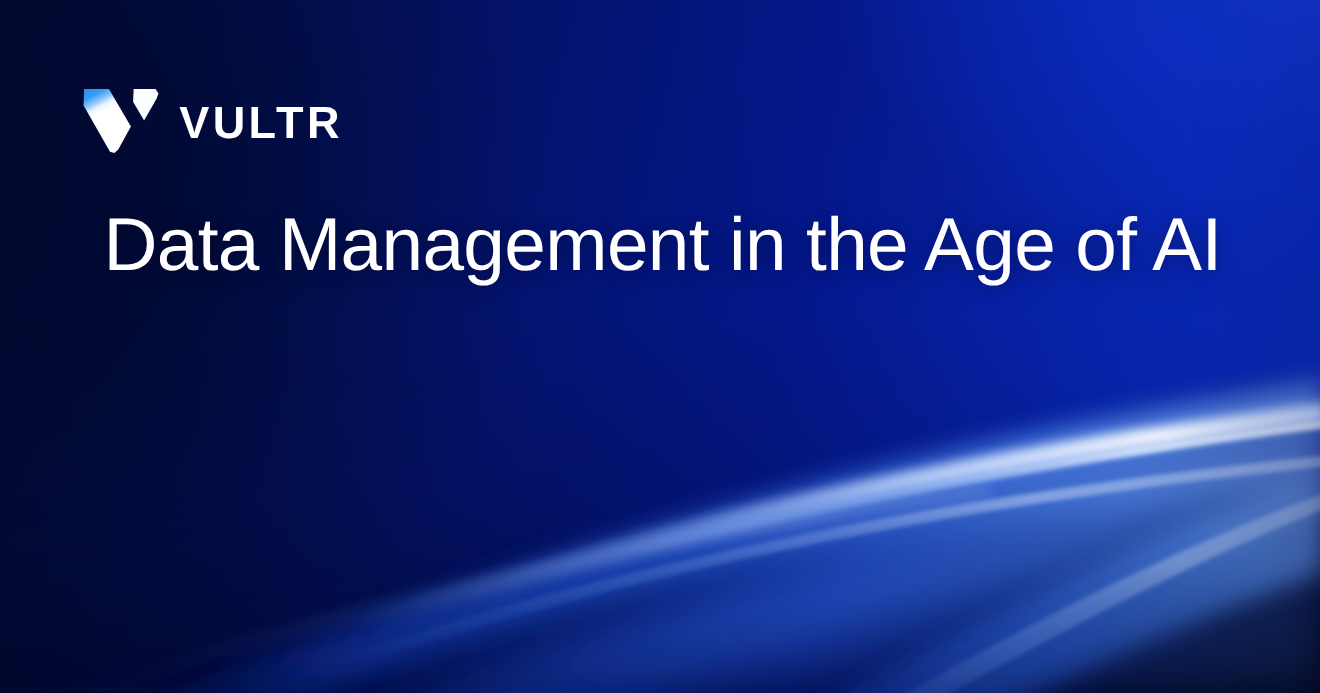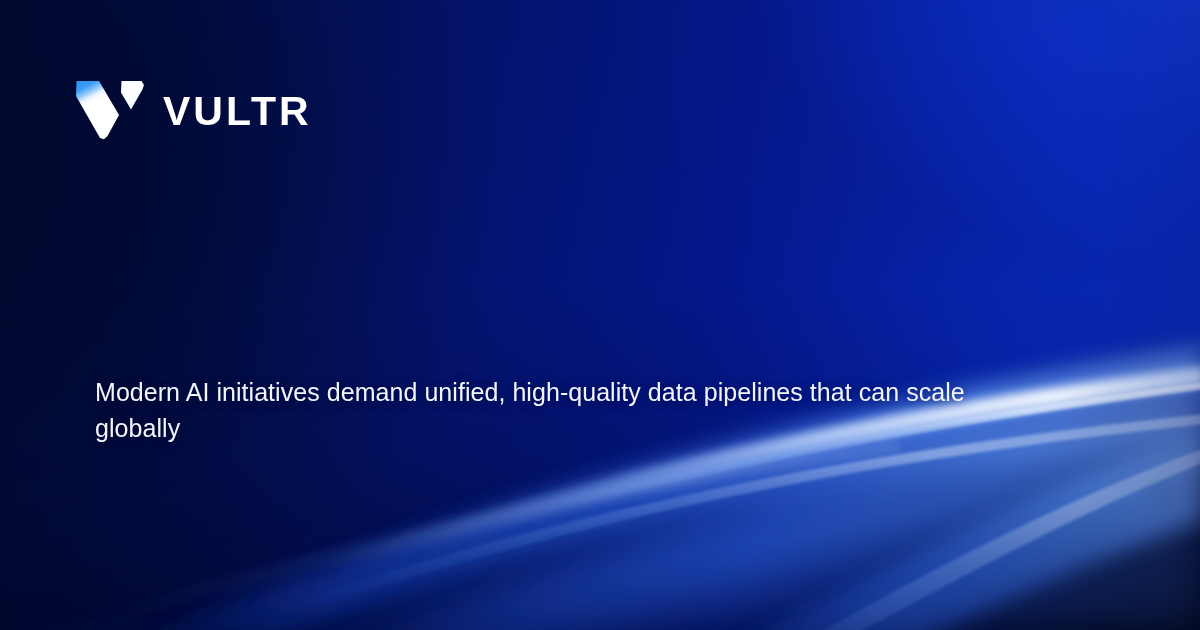--- a/index.html
+++ b/index.html
@@ -269,17 +269,17 @@
                  L 67.5 7.0
                  L 70.0 11.0
                  L 68.4 15.6
                  L 57.0 35.5
                  L 47.0 18.5
                  Z" fill="url(#gLogoRight)"></path>
       </svg>
       <span class="logo-wordmark">VULTR</span>
     </div>
 
-
-    <p class="subheadline">Modern AI initiatives demand unified, high-quality data pipelines that can scale globally</p>
+    <h1 class="headline">Data Management in the Age of AI</h1>
+
 
   </div>
 </div>
 
 </body></html>

